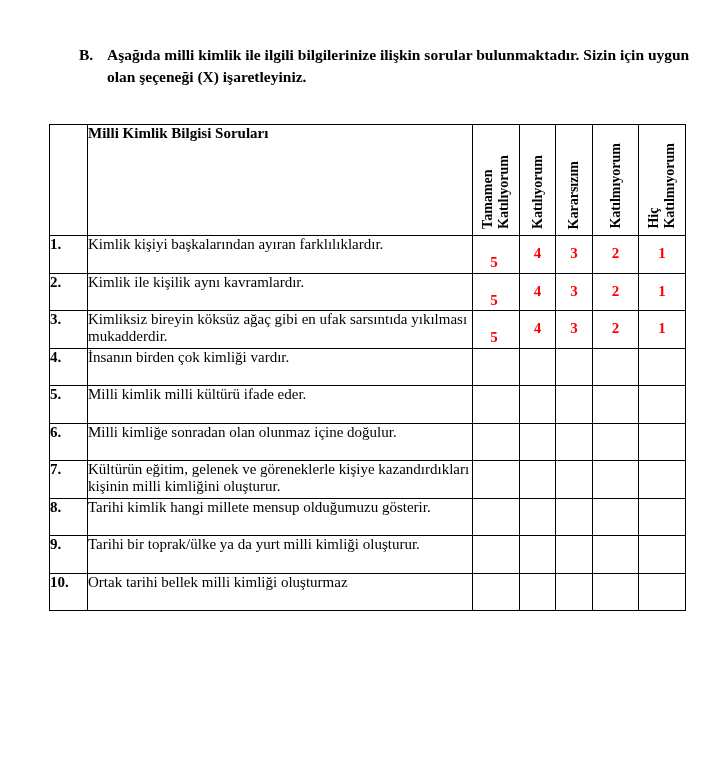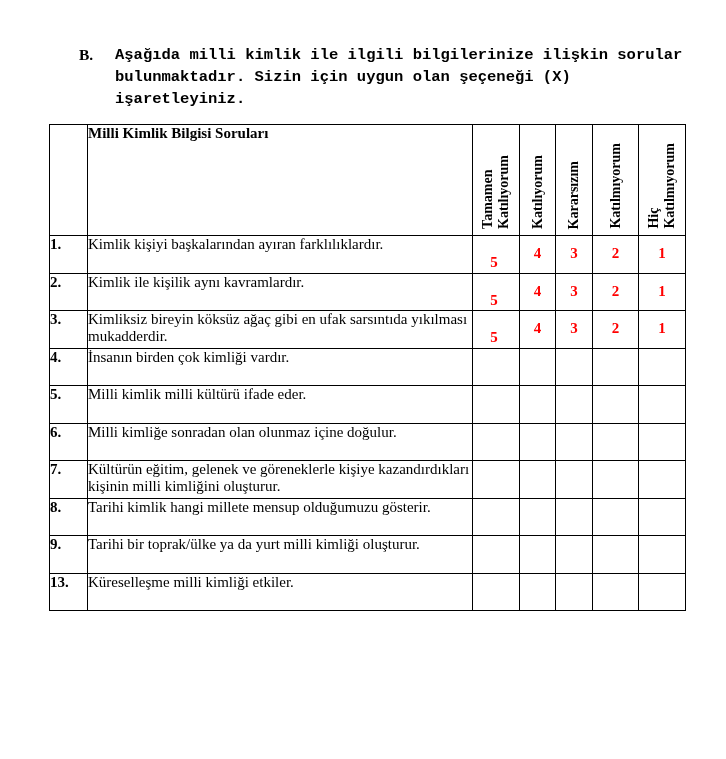--- a/index.html
+++ b/index.html
@@ -5,21 +5,21 @@
   html, body { margin: 0; padding: 0; background: #ffffff; }
   body {
     width: 726px; height: 759px; position: relative; overflow: hidden;
     font-family: "Liberation Serif", serif; color: #000;
   }
   .intro {
     position: absolute; left: 79px; top: 44px; width: 620px;
     font-size: 15.5px; font-weight: bold; line-height: 22px;
   }
   .intro .label { position: absolute; left: 0; top: 0; }
-  .intro .text { margin-left: 36px; display: block; font-family: Liberation Mono, monospace; }
+  .intro .text { margin-left: 28px; display: block; }
   table.survey {
     position: absolute; left: 49px; top: 124px;
     border-collapse: collapse; table-layout: fixed;
   }
   table.survey td {
     border: 1.5px solid #000; padding: 0; vertical-align: top;
     font-size: 15px; line-height: 17px;
   }
   .col-num { width: 38px; }
   .col-q { width: 385px; }
@@ -248,22 +248,22 @@
           <span></span>
         </td>
         <td class="score">
           <span></span>
         </td>
         <td class="score">
           <span></span>
         </td>
       </tr>
       <tr class="qrow">
-        <td class="num">13.</td>
-        <td class="qtext">Küreselleşme milli kimliği etkiler.</td>
+        <td class="num">10.</td>
+        <td class="qtext">Ortak tarihi bellek milli kimliği oluşturmaz</td>
         <td class="score low">
           <span></span>
         </td>
         <td class="score">
           <span></span>
         </td>
         <td class="score">
           <span></span>
         </td>
         <td class="score">

